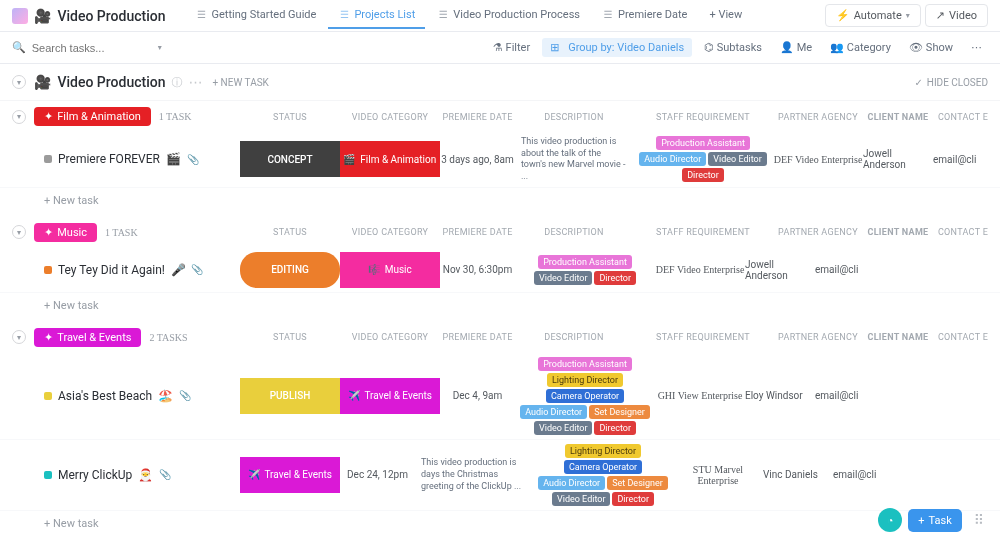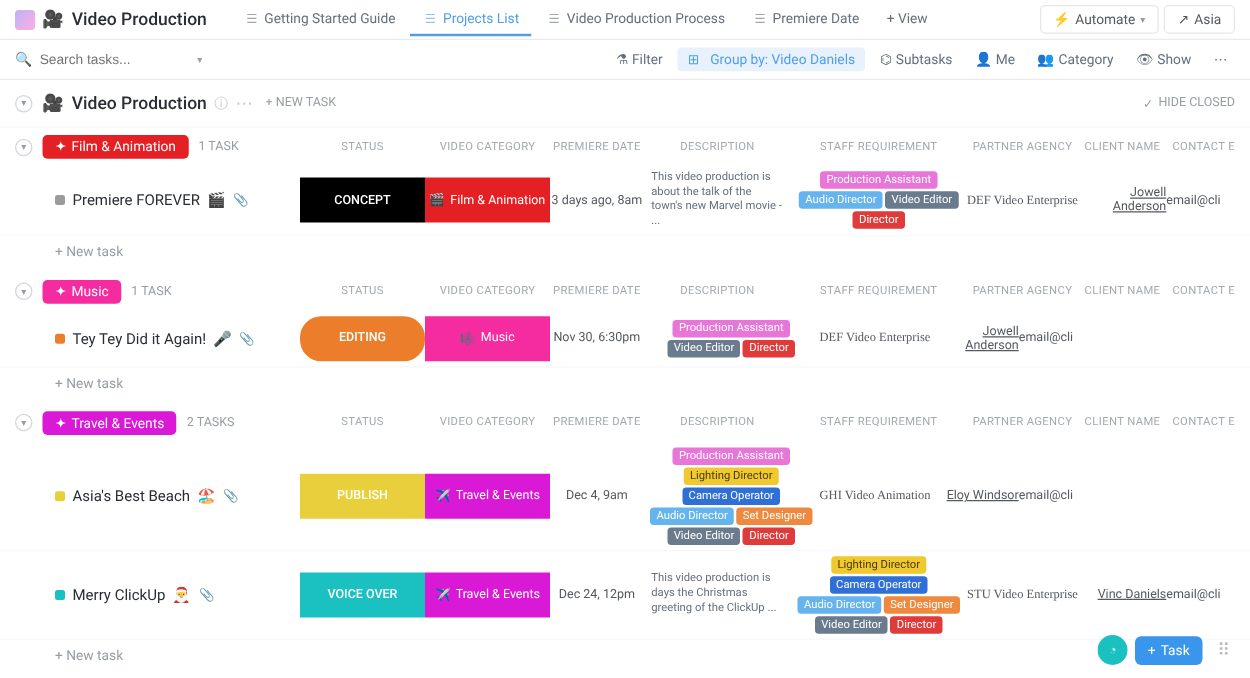--- a/index.html
+++ b/index.html
@@ -26,46 +26,46 @@
     .list-header { display: flex; align-items: center; padding: 10px 12px; border-bottom: 1px solid #f4f5f7; }
     .list-title { display: flex; align-items: center; gap: 6px; font-size: 14px; font-weight: 500; color: #2a2e34; }
     .list-emoji { font-size: 14px; }
     .new-task-top { margin-left: 10px; font-size: 10px; color: #979da5; cursor: pointer; }
     .hide-closed { margin-left: auto; font-size: 10px; color: #979da5; display:flex; gap:4px; align-items:center; }
     
     .group-container { margin-bottom: 4px; }
     .group-header { display: flex; align-items: center; padding: 6px 12px; }
     .collapse-icon { width: 14px; height: 14px; border: 1px solid #d5d6d9; border-radius: 50%; display: flex; align-items: center; justify-content: center; font-size: 8px; color: #979da5; margin-right: 8px; cursor: pointer; }
     .group-pill { padding: 3px 10px; border-radius: 4px; font-size: 11px; color: #fff; display: flex; align-items: center; gap: 4px; cursor: pointer; }
-    .task-count { font-size: 10px; color: #979da5; margin-left: 8px; }
+    .task-count { font-size: 10px; color: #979da5; margin-left: 8px; font-family: Liberation Serif, serif; }
     
     .columns-header { display: flex; align-items: center; padding: 4px 0; font-size: 9px; color: #a3a9b0; text-transform: uppercase; letter-spacing: 0.3px; }
     .col-status { width: 100px; text-align: center; }
     .col-category { width: 100px; text-align: center; }
     .col-premiere { width: 75px; text-align: center; }
     .col-desc { width: 118px; text-align: center; }
     .col-staff { width: 140px; text-align: center; }
     .col-agency { width: 90px; text-align: center; }
-    .col-client { width: 70px; text-align: center; }
+    .col-client { width: 70px; text-align: center; font-weight: bold; }
     .col-contact { width: 60px; text-align: center; }
     
     .task-row { display: flex; align-items: center; min-height: 36px; border-bottom: 1px solid #f7f8fa; }
     .task-name-cell { width: 240px; display: flex; align-items: center; padding-left: 44px; font-size: 12px; color: #2a2e34; gap: 6px; }
     .task-name-cell .dot { width: 8px; height: 8px; border-radius: 2px; flex-shrink:0; }
     .attach-icon { font-size: 10px; color: #979da5; }
     .task-emoji { font-size: 12px; }
     
     .status-cell { width: 100px; height: 36px; display: flex; align-items: center; justify-content: center; font-size: 10px; color: #fff; font-weight: 500; margin: 4px 0; }
     .category-cell { width: 100px; height: 36px; display: flex; align-items: center; justify-content: center; font-size: 10px; color: #fff; margin: 4px 0; gap: 4px; }
     .premiere-cell { width: 75px; text-align: center; font-size: 10px; color: #54595f; }
     .desc-cell { width: 118px; font-size: 9px; color: #656f7d; line-height: 1.3; padding: 4px 6px; }
     .staff-cell { width: 140px; display: flex; flex-wrap: wrap; gap: 2px; justify-content: center; padding: 4px 2px; }
     .staff-tag { padding: 2px 5px; border-radius: 3px; font-size: 9px; color: #fff; white-space: nowrap; }
     .agency-cell { width: 90px; text-align: center; font-size: 10px; color: #54595f; font-family: Liberation Serif, serif; }
-    .client-cell { width: 70px; text-align: right; font-size: 10px; color: #54595f; text-decoration: underline; }
+    .client-cell { width: 70px; text-align: left; font-size: 10px; color: #54595f; }
     .contact-cell { width: 60px; text-align: left; font-size: 10px; color: #54595f; overflow: hidden; white-space: nowrap; }
     
     .new-task-link { padding: 6px 12px 6px 44px; font-size: 11px; color: #979da5; cursor: pointer; }
     
     .bottom-buttons { position: fixed; bottom: 10px; right: 10px; display: flex; gap: 6px; align-items: center;}
     .fab-timer { width: 24px; height: 24px; border-radius: 50%; background: #1bc0c0; display:flex; align-items:center; justify-content:center; color: #fff; font-size: 10px; cursor: pointer;}
     .fab-task { background: #3a95ed; color: #fff; padding: 5px 10px; border-radius: 5px; font-size: 11px; display:flex; gap:4px; align-items:center; cursor: pointer;}
     .grip-icon { font-size: 14px; color: #b8bcc2; padding: 0 6px; cursor: pointer;}
   </style>
 </head>
@@ -99,21 +99,21 @@
       </div>
     </div>
   <div class="top-actions">
     <div class="action-btn">
       <span>⚡</span>
       <span>Automate</span>
       <span class="dropdown-caret">▾</span>
     </div>
     <div class="action-btn">
       <span>↗</span>
-      <span>Asia</span>
+      <span>Video</span>
     </div>
   </div>
 </div>
 
 <div class="toolbar">
   <div class="search-box">
     <span>🔍</span>
     <input class="search-input" placeholder="Search tasks..." style="">
     <span class="dropdown-caret">▾</span>
   </div>
@@ -182,21 +182,21 @@
           <div class="col-contact">CONTACT E</div>
         </div>
       </div>
       <div class="task-row">
         <div class="task-name-cell">
           <span class="dot" style="background:#9b9b9b"></span>
           <span>Premiere FOREVER</span> 
           <span class="task-emoji">🎬</span> 
           <span class="attach-icon">📎</span>
         </div>
-        <div class="status-cell" style="background-color: #000000;">CONCEPT</div>
+        <div class="status-cell" style="background-color: #404040;">CONCEPT</div>
         <div class="category-cell" style="background-color: rgb(229, 32, 37);">
           <span>🎬</span>
           <span>Film &amp; Animation</span>
         </div>
         <div class="premiere-cell">3 days ago, 8am</div>
         <div class="desc-cell">This video production is about the talk of the town's new Marvel movie - ...</div>
         <div class="staff-cell">
           <span class="staff-tag" style="background-color: rgb(232, 117, 216);">Production Assistant</span>
           <span class="staff-tag" style="background-color: rgb(101, 180, 238);">Audio Director</span>
           <span class="staff-tag" style="background-color: rgb(107, 123, 142);">Video Editor</span>
@@ -289,47 +289,46 @@
         <div class="premiere-cell">Dec 4, 9am</div>
         <div class="staff-cell">
           <span class="staff-tag" style="background-color: rgb(232, 117, 216);">Production Assistant</span>
           <span class="staff-tag" style="background-color: rgb(240, 201, 47); color: rgb(74, 58, 12);">Lighting Director</span>
           <span class="staff-tag" style="background-color: rgb(47, 111, 214);">Camera Operator</span>
           <span class="staff-tag" style="background-color: rgb(101, 180, 238);">Audio Director</span>
           <span class="staff-tag" style="background-color: rgb(237, 138, 63);">Set Designer</span>
           <span class="staff-tag" style="background-color: rgb(107, 123, 142);">Video Editor</span>
           <span class="staff-tag" style="background-color: rgb(223, 59, 59);">Director</span>
         </div>
-        <div class="agency-cell">GHI Video Animation</div>
+        <div class="agency-cell">GHI View Enterprise</div>
         <div class="client-cell">Eloy Windsor</div>
         <div class="contact-cell">email@cli</div>
       </div>
       <div class="task-row">
         <div class="task-name-cell">
           <span class="dot" style="background:#1bc0c0"></span>
           <span>Merry ClickUp</span> 
           <span class="task-emoji">🎅</span> 
           <span class="attach-icon">📎</span>
         </div>
-        <div class="status-cell" style="background-color: rgb(27, 192, 192);">VOICE OVER</div>
         <div class="category-cell" style="background-color: rgb(218, 25, 214);">
           <span>✈️</span>
           <span>Travel &amp; Events</span>
         </div>
         <div class="premiere-cell">Dec 24, 12pm</div>
         <div class="desc-cell">This video production is days the Christmas greeting of the ClickUp ...</div>
         <div class="staff-cell">
           <span class="staff-tag" style="background-color: rgb(240, 201, 47); color: rgb(74, 58, 12);">Lighting Director</span>
           <span class="staff-tag" style="background-color: rgb(47, 111, 214);">Camera Operator</span>
           <span class="staff-tag" style="background-color: rgb(101, 180, 238);">Audio Director</span>
           <span class="staff-tag" style="background-color: rgb(237, 138, 63);">Set Designer</span>
           <span class="staff-tag" style="background-color: rgb(107, 123, 142);">Video Editor</span>
           <span class="staff-tag" style="background-color: rgb(223, 59, 59);">Director</span>
         </div>
-        <div class="agency-cell">STU Video Enterprise</div>
+        <div class="agency-cell">STU Marvel Enterprise</div>
         <div class="client-cell">Vinc Daniels</div>
         <div class="contact-cell">email@cli</div>
       </div>
       <div class="new-task-link">+ New task</div>
     </div>
     <div class="group-container">
       <div style="display: flex; align-items: center;">
         <div class="group-header" style="width: 240px;"></div>
       </div>
     </div>

